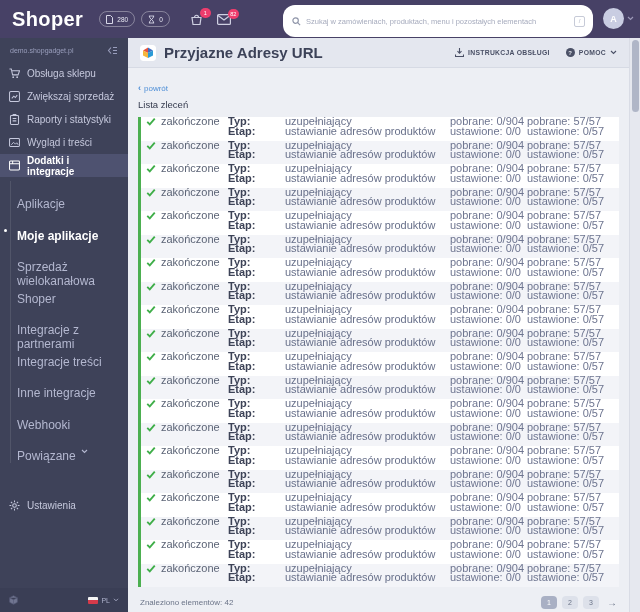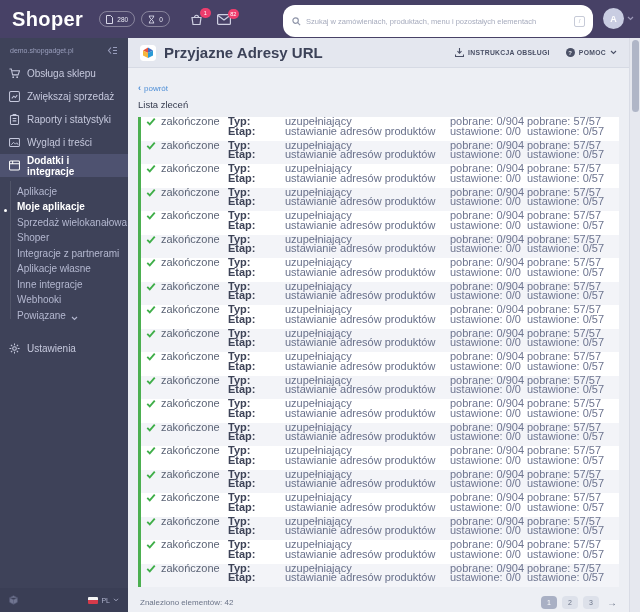--- a/index.html
+++ b/index.html
@@ -41,27 +41,27 @@
              flex-direction:column; flex:0 0 auto; }
   .sb-top { height:24px; display:flex; align-items:center; justify-content:space-between;
             padding:0 10px; font-size:7px; color:#9a9fbd; }
   .sb-item { height:23px; display:flex; align-items:center; gap:7px; padding:0 9px;
              font-size:10px; cursor:pointer; }
   .sb-item svg { flex:0 0 auto; }
   .sb-item.active { background:#4e5270; color:#fff; font-weight:bold; }
   .submenu { position:relative; padding:4px 0 6px 0; }
   .submenu::before { content:""; position:absolute; left:10px; top:4px; bottom:8px;
                      width:1px; background:rgba(255,255,255,.10); }
-  .sub-item { position:relative; height:15.5px; display:flex; align-items:flex-end;
-              padding-left:17px; font-size:10px; color:#b4b8d0; cursor:pointer; }
+  .sub-item { position:relative; height:15.5px; display:flex; align-items:flex-start;
+              padding-left:17px; font-size:12px; color:#b4b8d0; cursor:pointer;margin-top:16px; }
   .sub-item.active { color:#fff; font-weight:bold; }
   .sub-item .dot { position:absolute; left:4px; width:3px; height:3px; border-radius:50%;
                    background:#fff; }
   .sub-item .chev { margin-left:5px; }
-  .sb-settings { margin-top:10px; }
+  .sb-settings { margin-top:23px; }
   .sb-fill { flex:1; }
   .sb-bottom { height:24px; background:#3a3e55; display:flex; align-items:center;
                justify-content:space-between; padding:0 9px; font-size:7px; color:#aeb2cc; }
   .flag-group { display:flex; align-items:center; gap:3px; }
   .flag { width:10px; height:7px; display:flex; flex-direction:column; border-radius:1px;
           overflow:hidden; }
   .flag .w { flex:1; background:#f4f4f4; } .flag .r { flex:1; background:#d63a4a; }
 
   
   .main { position:relative; flex:1; background:#edeff4; }
@@ -215,21 +215,21 @@
       <div class="sub-item">
           <span>Sprzedaż wielokanałowa</span>
         </div>
       <div class="sub-item">
           <span>Shoper</span>
         </div>
       <div class="sub-item">
           <span>Integracje z partnerami</span>
         </div>
       <div class="sub-item">
-          <span>Aplikacje własne</span>
+          <span>Integracje treści</span>
         </div>
       <div class="sub-item">
           <span>Inne integracje</span>
         </div>
       <div class="sub-item">
           <span>Webhooki</span>
         </div>
       <div class="sub-item">
         <span>Powiązane</span>
         <svg class="chev" width="7" height="5" viewBox="0 0 7 5">

